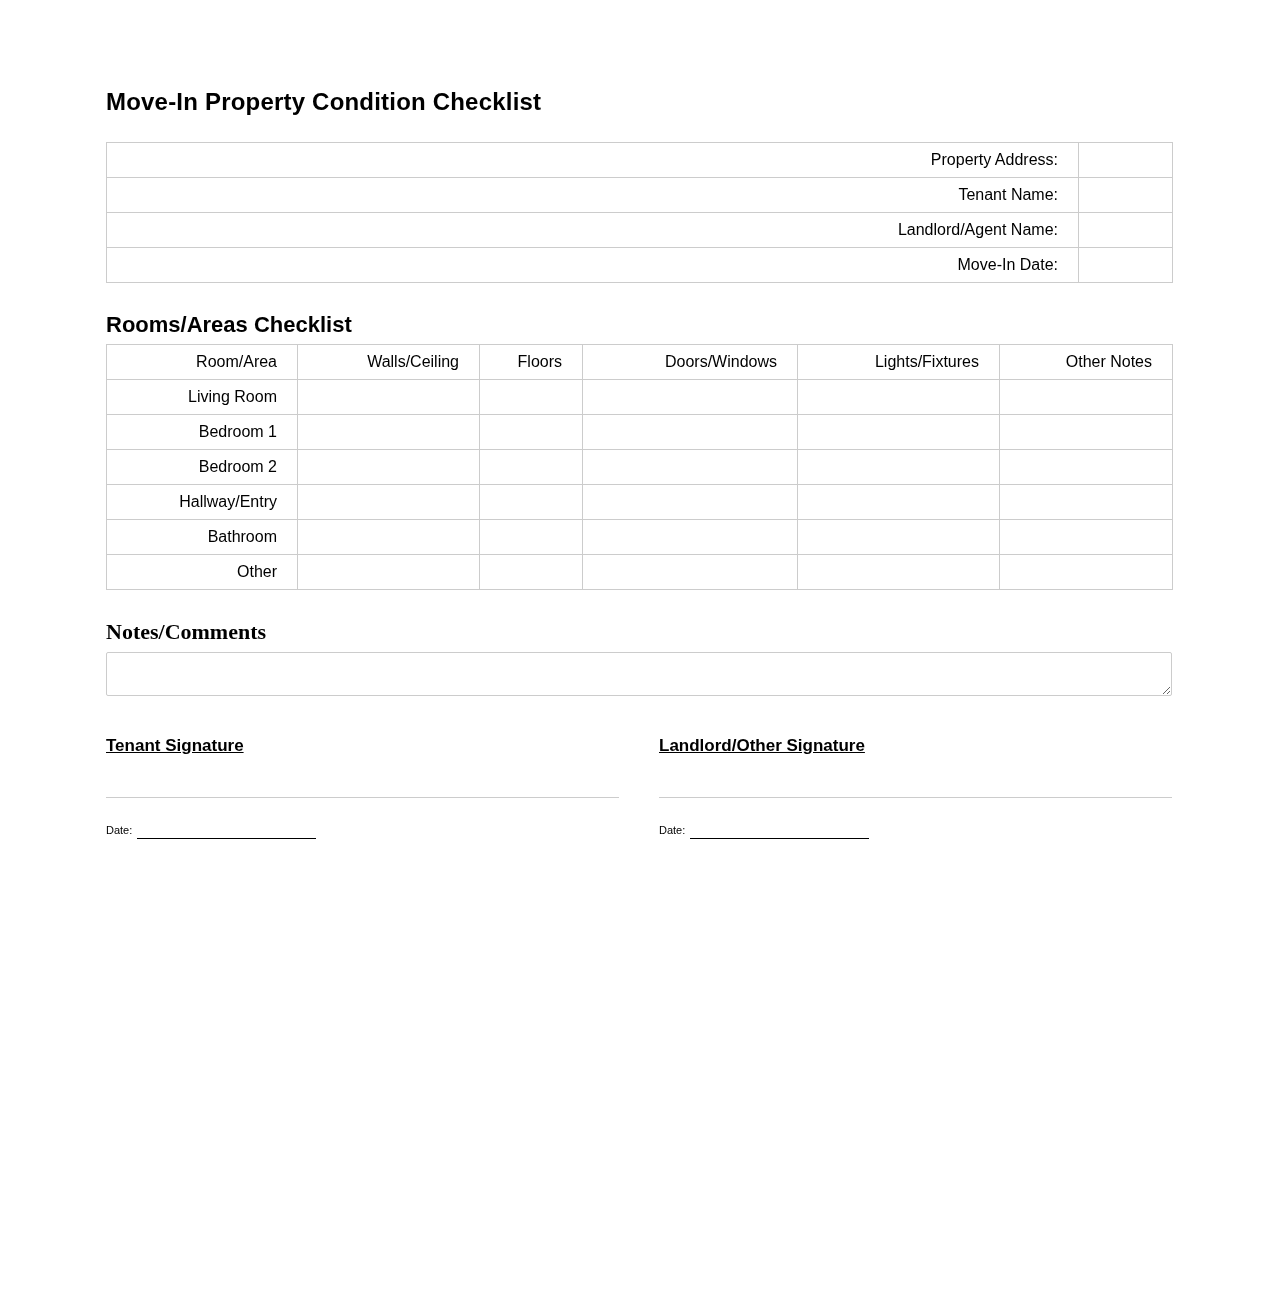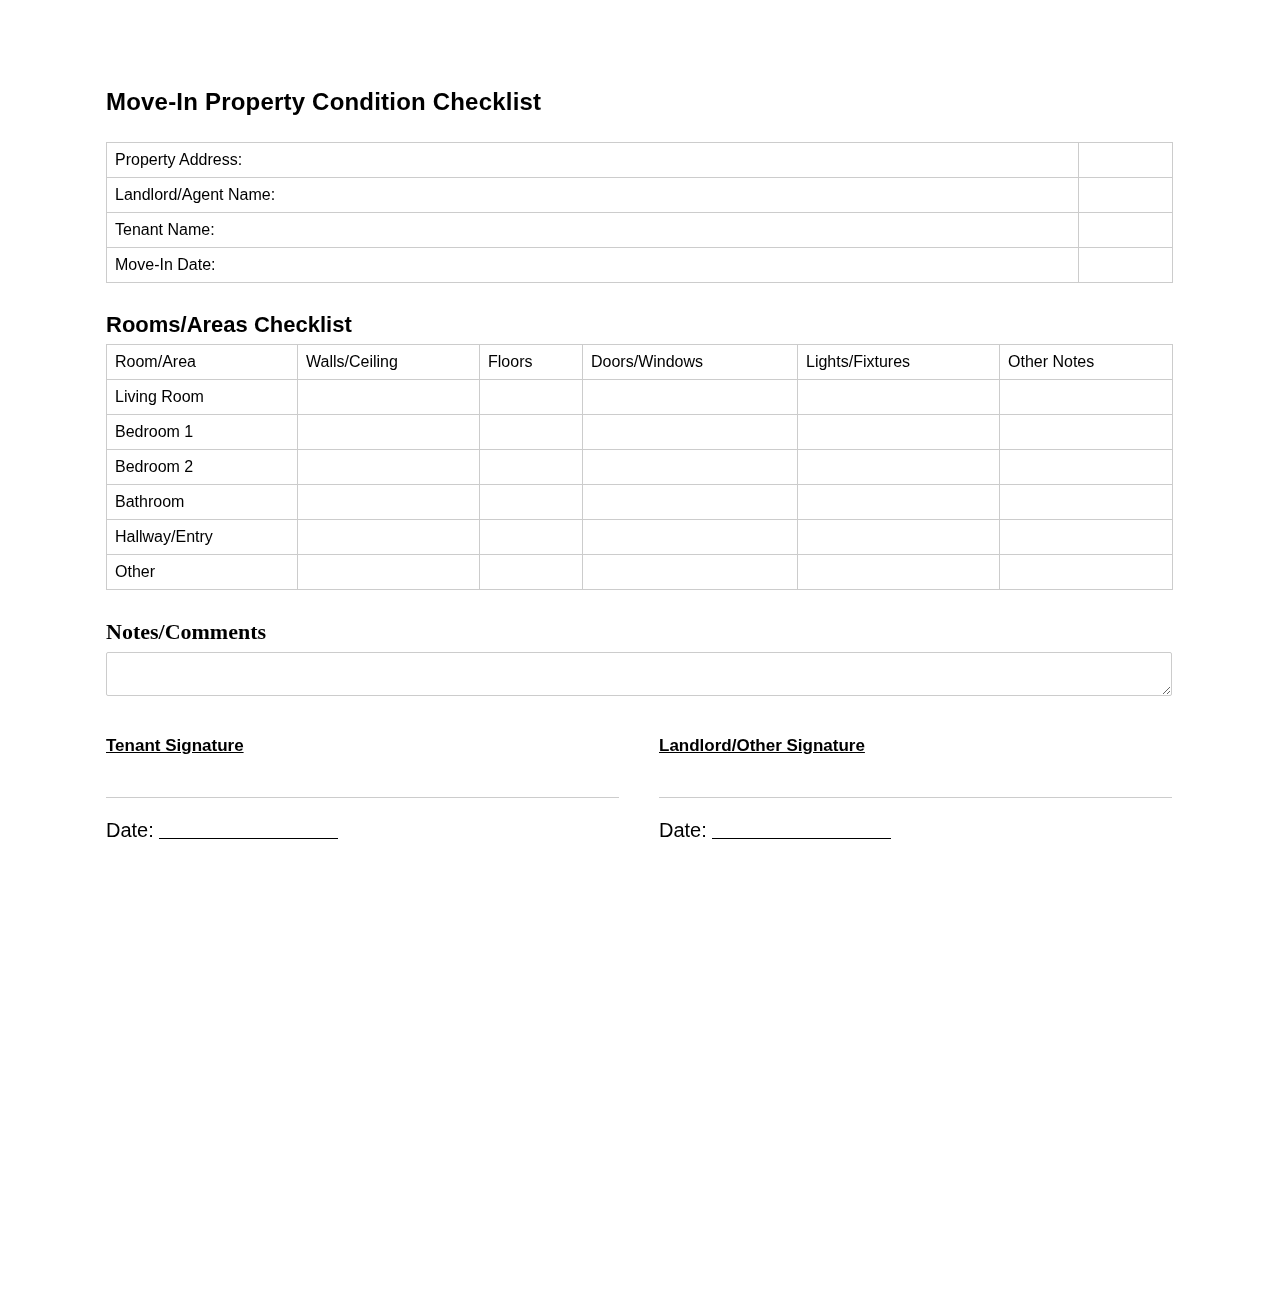--- a/index.html
+++ b/index.html
@@ -31,24 +31,24 @@
       letter-spacing: 0.2px;
     }
     table {
       border-collapse: collapse;
       width: 1066px;
       table-layout: fixed;
     }
     td, th {
       border: 1px solid #cccccc;
       height: 35px;
-      padding: 0 8px;
+      padding: 0 20px;
       font-size: 16px;
       font-weight: normal;
-      text-align: left;
+      text-align: right;
       vertical-align: middle;
       line-height: 18px;
     }
     .info-table {
       margin-top: 18px;
     }
     .section-heading {
       font-size: 22px;
       font-weight: bold;
       margin: 0;
@@ -93,21 +93,21 @@
       text-decoration: underline;
     }
     .sig-line {
       margin-top: 41px;
       height: 1px;
       background: #cccccc;
       width: 513px;
     }
     .date-row {
       margin-top: 22px;
-      font-size: 20px;
+      font-size: 11px;
       line-height: 20px;
       display: flex;
       align-items: flex-end;
     }
     .date-blank {
       display: inline-block;
       width: 179px;
       border-bottom: 1px solid #000000;
       height: 16px;
       margin-left: 5px;
@@ -125,25 +125,25 @@
     <colgroup>
       <col style="width:972px">
       <col style="width:94px">
     </colgroup>
     <tbody>
       <tr>
         <td>Property Address:</td>
         <td></td>
       </tr>
       <tr>
+        <td>Tenant Name:</td>
+        <td></td>
+      </tr>
+      <tr>
         <td>Landlord/Agent Name:</td>
-        <td></td>
-      </tr>
-      <tr>
-        <td>Tenant Name:</td>
         <td></td>
       </tr>
       <tr>
         <td>Move-In Date:</td>
         <td></td>
       </tr>
     </tbody>
   </table>
 
   <h2 class="section-heading rooms-heading">Rooms/Areas Checklist</h2>
@@ -186,29 +186,29 @@
       </tr>
       <tr>
         <td>Bedroom 2</td>
         <td></td>
         <td></td>
         <td></td>
         <td></td>
         <td></td>
       </tr>
       <tr>
+        <td>Hallway/Entry</td>
+        <td></td>
+        <td></td>
+        <td></td>
+        <td></td>
+        <td></td>
+      </tr>
+      <tr>
         <td>Bathroom</td>
-        <td></td>
-        <td></td>
-        <td></td>
-        <td></td>
-        <td></td>
-      </tr>
-      <tr>
-        <td>Hallway/Entry</td>
         <td></td>
         <td></td>
         <td></td>
         <td></td>
         <td></td>
       </tr>
       <tr>
         <td>Other</td>
         <td></td>
         <td></td>

